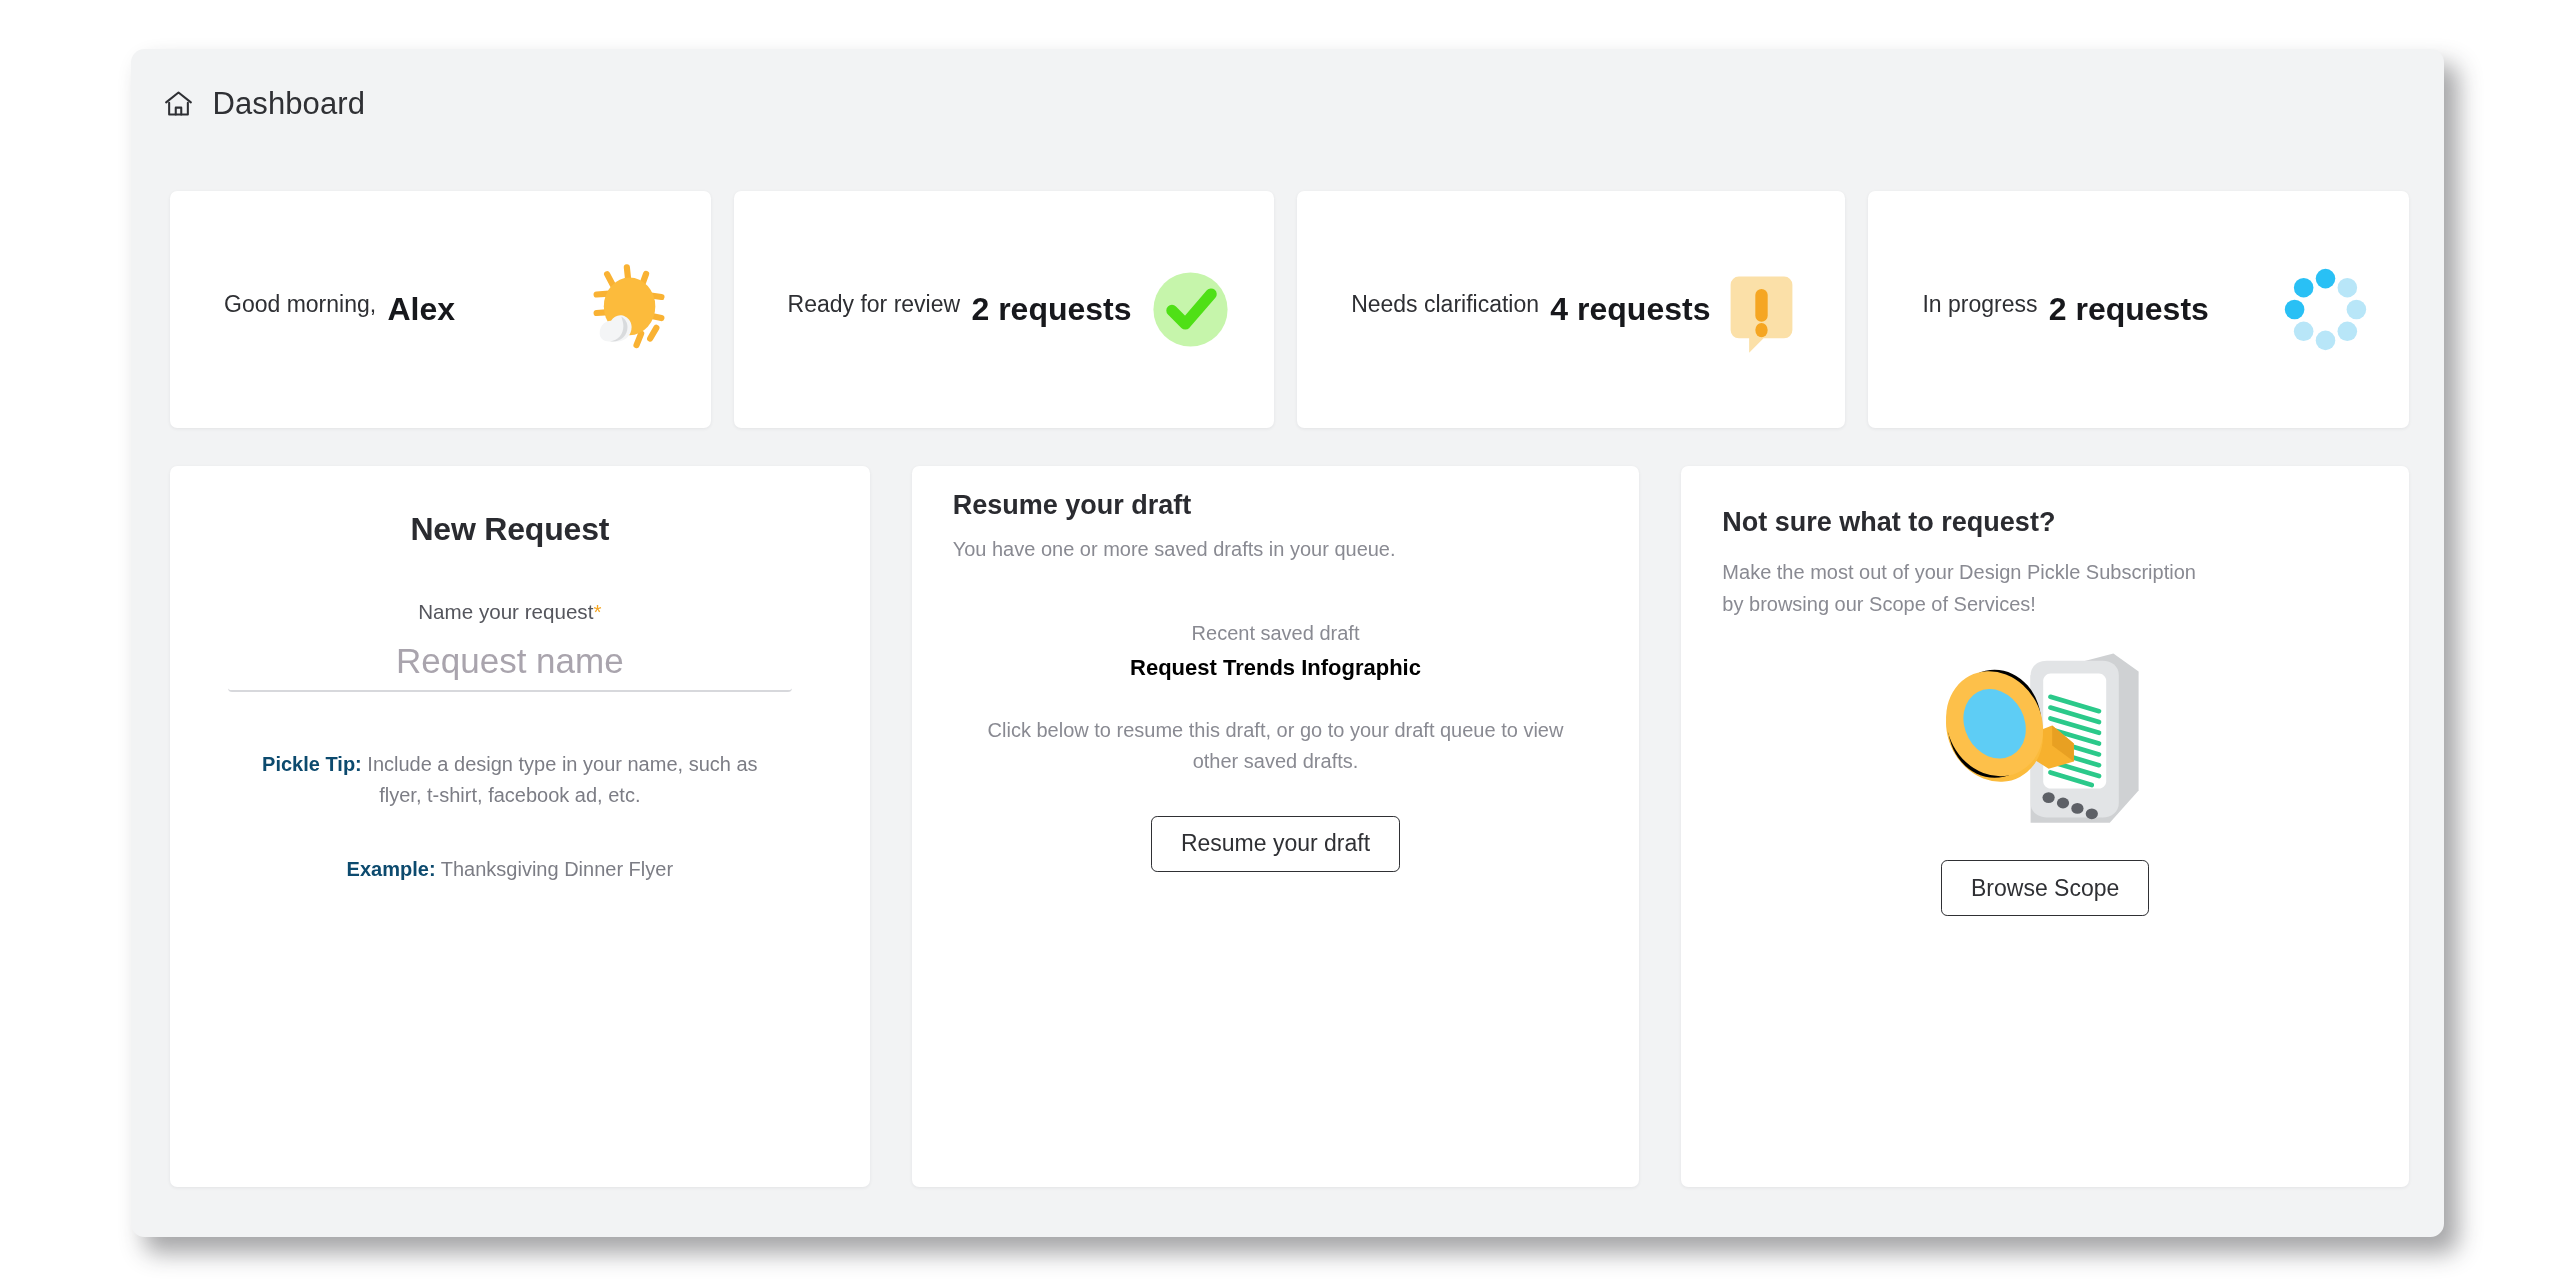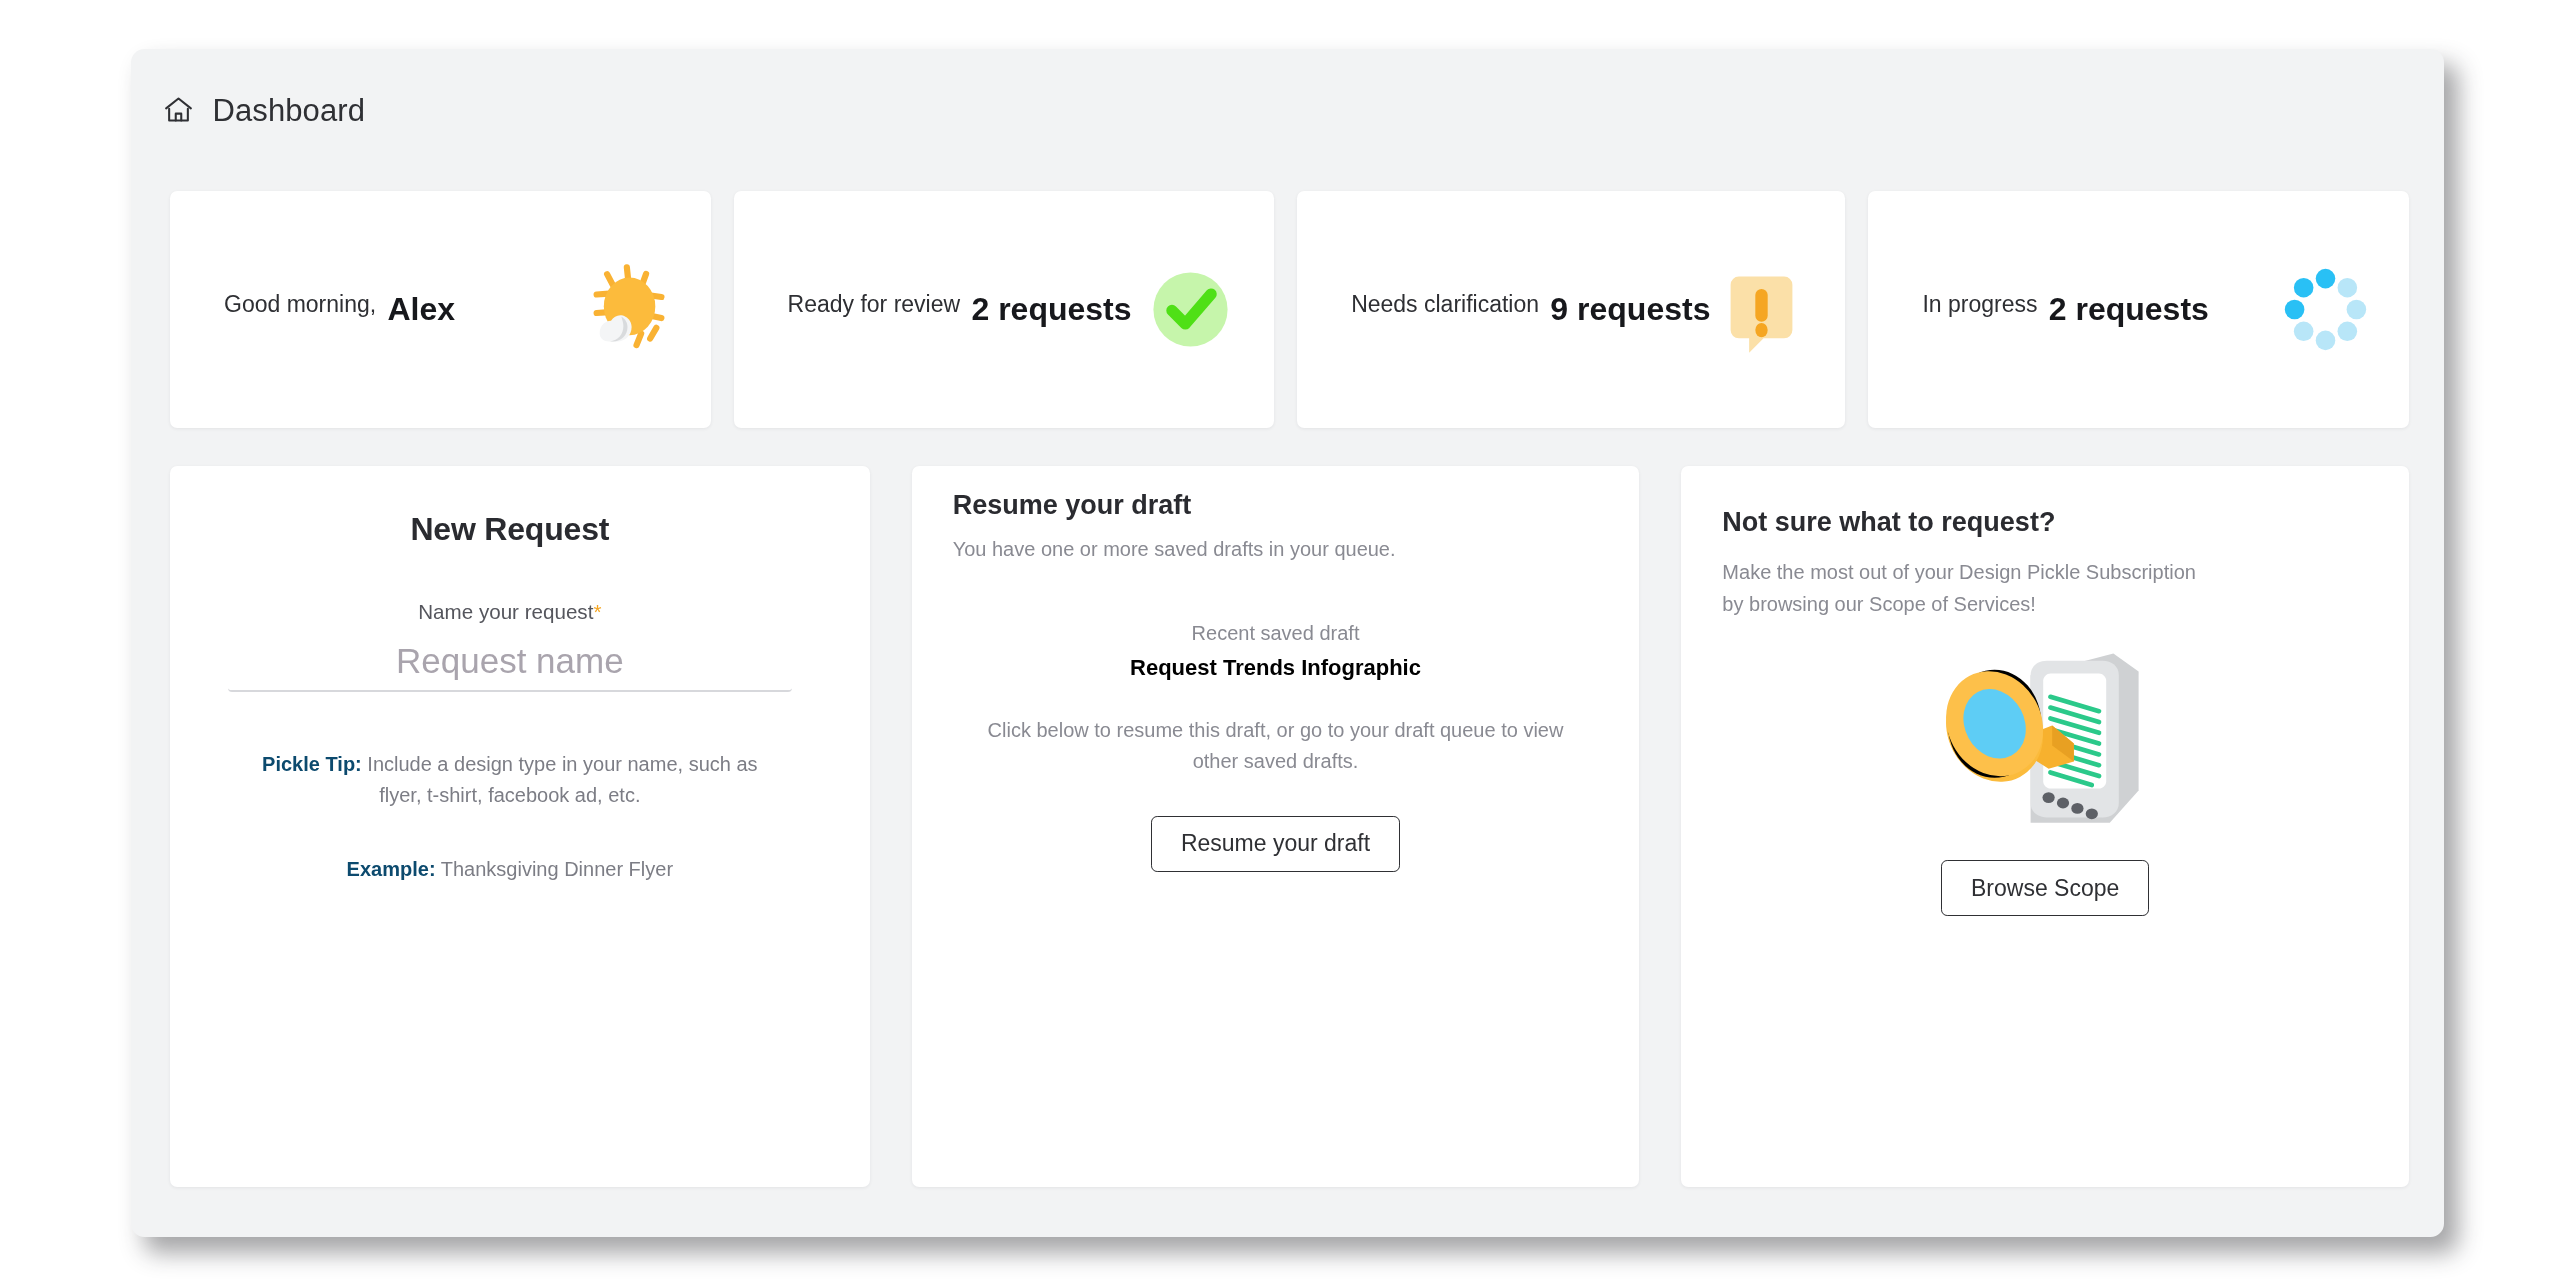--- a/index.html
+++ b/index.html
@@ -18,21 +18,21 @@
     width: 2313px; height: 1188px;
     background: #f2f3f4;
     border-radius: 13.4px;
     box-shadow: 13.4px 15.5px 23px rgba(40,40,45,0.42);
   }
 
   
   .header {
     position: absolute;
     left: 31px; top: 31px;
-    display: flex; align-items: flex-end; gap: 17.5px;
+    display: flex; align-items: center; gap: 17.5px;
     height: 46px;
   }
   .home-icon { width: 33px; height: 33px; display:block; }
   .header-title {
     font-size: 31px; font-weight: 400; color: #2f3034;
     letter-spacing: 0.1px; line-height: 1;
   }
 
   
   .stat-row {
@@ -197,21 +197,21 @@
         <svg viewBox="0 0 100 100" aria-hidden="true">
           <circle cx="50" cy="50" r="36" fill="#c6f5ab"></circle>
           <path d="M32 51 L45 64 L70 35" fill="none" stroke="#4fe016" stroke-width="11" stroke-linecap="round" stroke-linejoin="round"></path>
         </svg>
       </div>
     </div>
 
     <div class="stat-card">
       <div class="stat-text">
         <div class="stat-label">Needs clarification</div>
-        <div class="stat-value">9 requests</div>
+        <div class="stat-value">4 requests</div>
       </div>
       <div class="stat-icon">
         <svg viewBox="0 0 100 100" aria-hidden="true">
           <path d="M28 18h44a8 8 0 0 1 8 8v44a8 8 0 0 1-8 8H52l-14 14V78H28a8 8 0 0 1-8-8V26a8 8 0 0 1 8-8z" fill="#fbe0a8"></path>
           <rect x="44" y="30" width="12" height="32" rx="6" fill="#f5a623"></rect>
           <ellipse cx="50" cy="70" rx="6" ry="7" fill="#f5a623"></ellipse>
         </svg>
       </div>
     </div>
 

